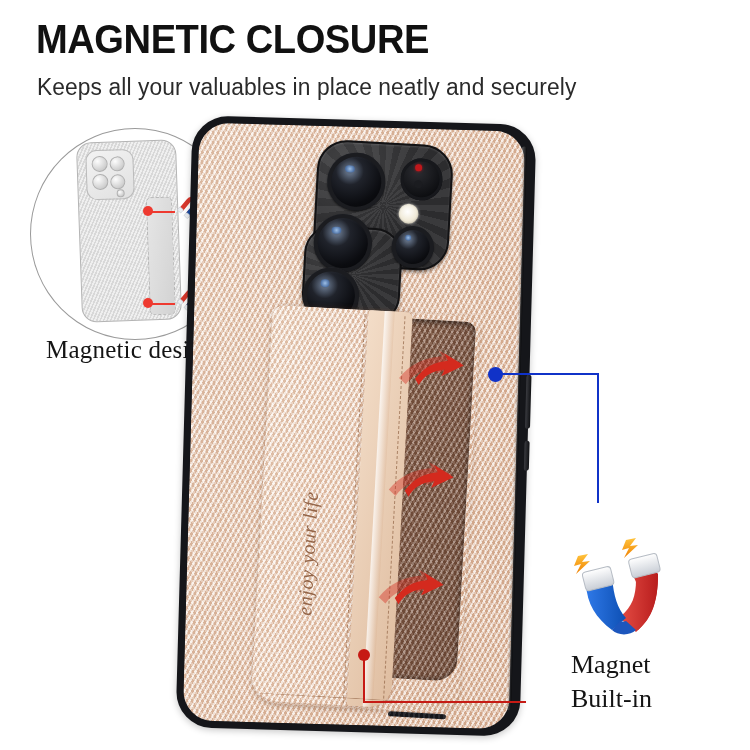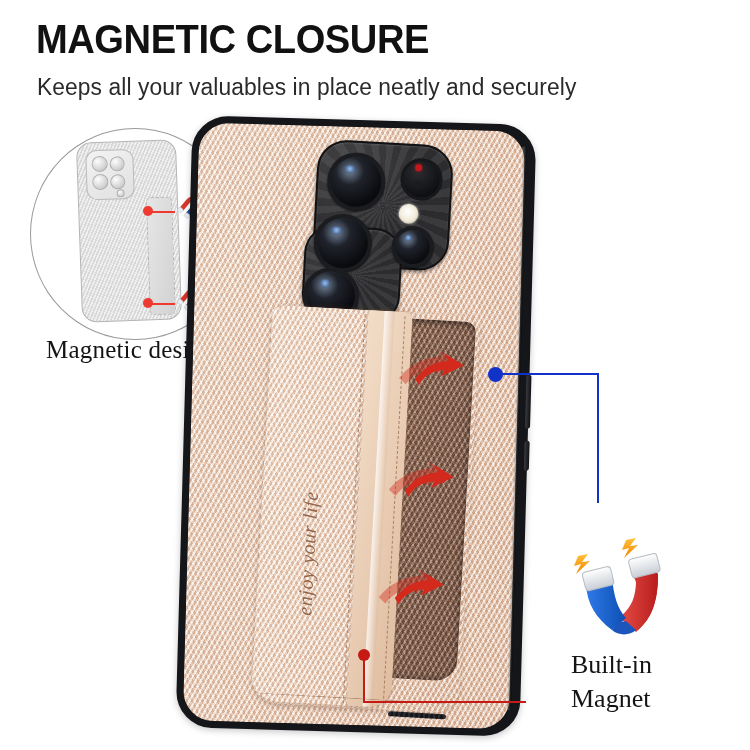--- a/index.html
+++ b/index.html
@@ -378,17 +378,17 @@
       </g>
       <g transform="rotate(-14 77 28)">
         <rect x="62" y="18" width="29" height="19" rx="3.5" fill="url(#gtip)" stroke="#b6bcc4" stroke-width="1"></rect>
       </g>
 
       <path d="M12 8 L22 6 L16 14 L24 13 L10 26 L15 16 L8 18 Z" fill="url(#gspark)" transform="translate(-2,10)"></path>
       <path d="M12 8 L22 6 L16 14 L24 13 L10 26 L15 16 L8 18 Z" fill="url(#gspark)" transform="translate(46,-6)"></path>
     </svg>
   </div>
   <div class="serif-label magnet-label">
+    <div>Magnet</div>
     <div>Built-in</div>
-    <div>Magnet</div>
   </div>
 
 </div>
 
 </body></html>

